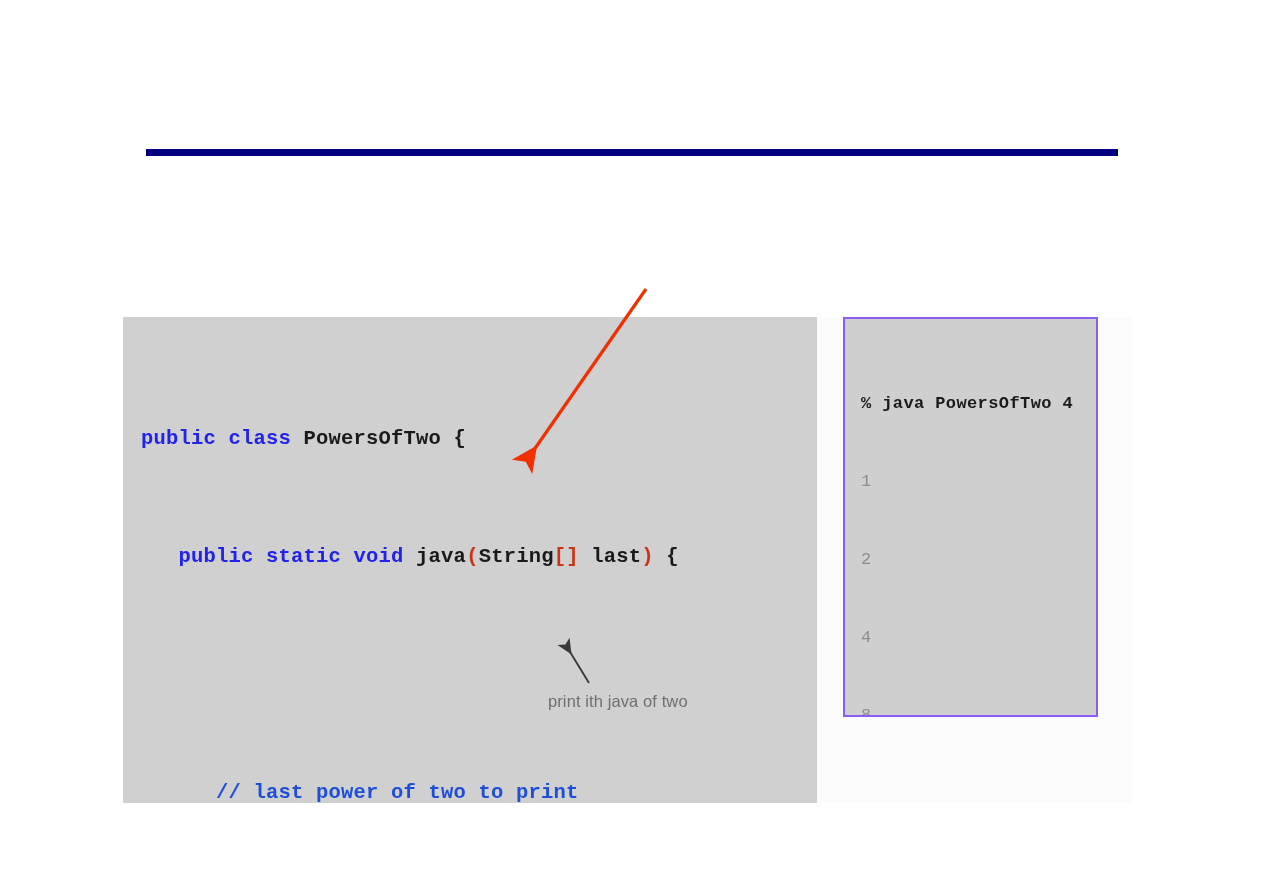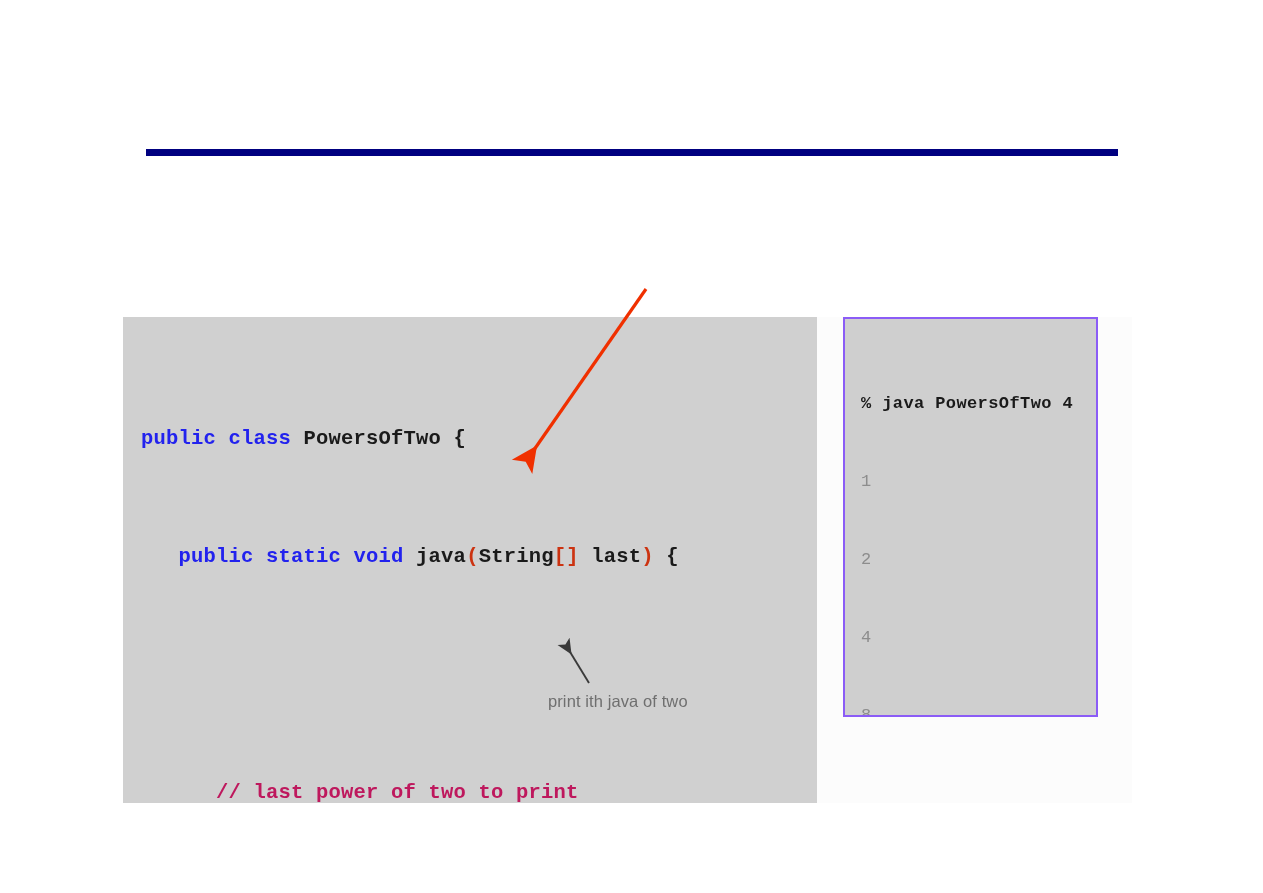--- a/index.html
+++ b/index.html
@@ -65,21 +65,21 @@
     line-height: 29.5px;
     white-space: pre;
     color: #1a1a1a;
     letter-spacing: 0.2px;
   }
   #code-block .ln { display: block; height: 29.5px; }
   #code-block .blank { display: block; height: 29.5px; }
 
   .tok-kw   { color: #2222ee; }
   .tok-op   { color: #cc3311; }
-  .tok-cmt  { color: #be185d; }
+  .tok-cmt  { color: #1d4ed8; }
   .tok-id   { color: #1a1a1a; }
 
   
   #console-panel {
     position: absolute;
     left: 843px;
     top: 317px;
     width: 255px;
     height: 400px;
     background: #cfcfcf;

